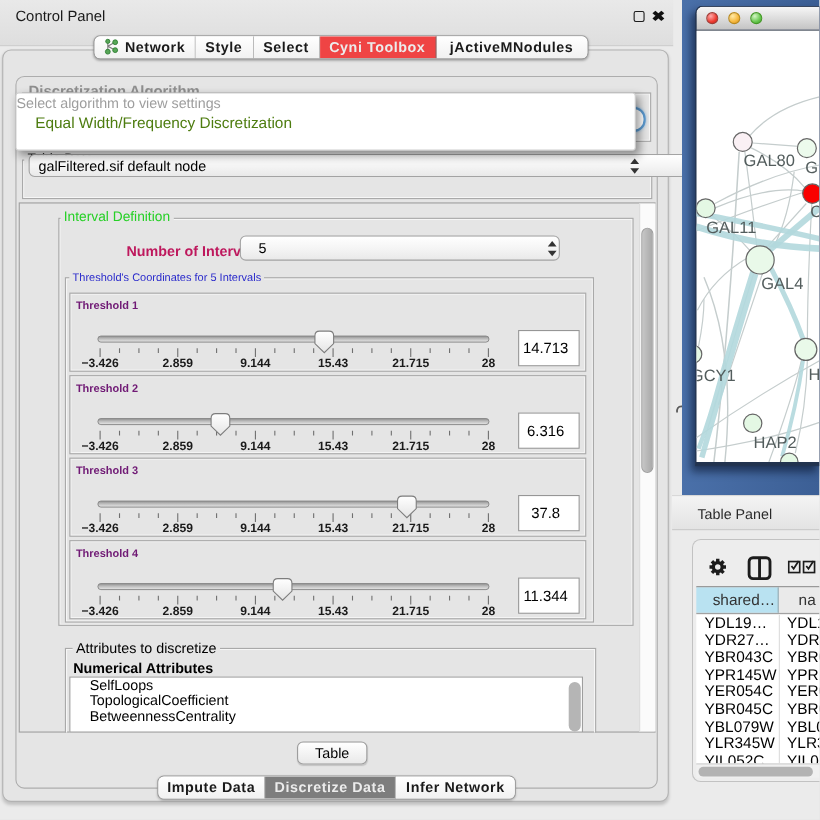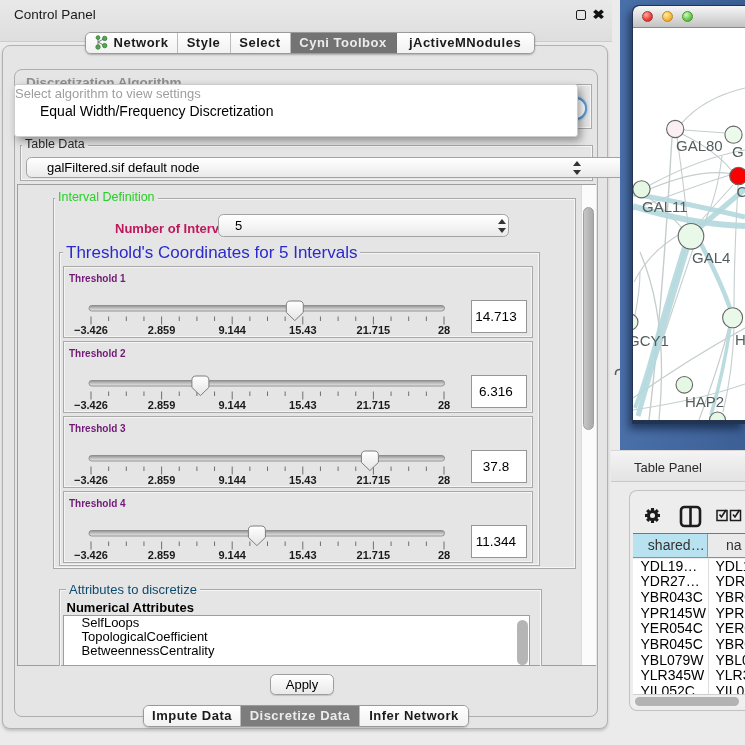--- a/index.html
+++ b/index.html
@@ -9,34 +9,34 @@
   background:linear-gradient(#e9e9e9,#dedede); border-bottom:1px solid #cccccc; }
 #titlebar .t { position:absolute; left:14px; top:7px; font-size:13.5px; color:#1b1b1b; }
 #floatbtn { position:absolute; left:576px; top:10px; width:10px; height:10px; border:1.7px solid #1c1c1c; border-radius:2px; }
 #closebtn { position:absolute; left:593px; top:6.5px; font-size:13px; font-weight:bold; color:#111; transform:scaleX(1.15); }
 #outerbox { position:absolute; left:2px; top:45px; width:605.5px; height:684px; border:1px solid #b2b2b2; border-radius:8px; background:#e5e5e5; box-shadow:0 2px 3px rgba(0,0,0,0.18); }
 #subbox { position:absolute; left:14px; top:69px; width:583.5px; height:647.5px; border:1px solid #adadad; border-radius:8px; }
 
 #toptabs { position:absolute; left:84.5px; top:32px; height:21.5px; display:flex; border:1px solid #9a9a9a; border-radius:6px; overflow:hidden; background:#fff; box-shadow:0 1px 2px rgba(0,0,0,0.25); font-size:13px; font-weight:bold; letter-spacing:0.5px; color:#1a1a1a; }
 #toptabs .seg { display:flex; align-items:center; justify-content:center; height:100%; border-right:1px solid #bbb; background:linear-gradient(#ffffff,#f1f1f1); }
 #toptabs .seg:last-child { border-right:none; }
-#toptabs .sel { background:#737373; color:#ececec; border-right-color:#6f6f6f; }
+#toptabs .sel { background:#ef4444; color:#ececec; border-right-color:#6f6f6f; }
 
 #bottabs { position:absolute; left:143px; top:704.5px; height:22px; display:flex; border:1px solid #9a9a9a; border-radius:6px; overflow:hidden; background:#fff; box-shadow:0 1px 2px rgba(0,0,0,0.2); font-size:13px; font-weight:bold; letter-spacing:0.5px; color:#1a1a1a; }
 #bottabs .seg { display:flex; align-items:center; justify-content:center; height:100%; border-right:1px solid #bbb; background:linear-gradient(#ffffff,#f1f1f1); }
 #bottabs .seg:last-child { border-right:none; }
 #bottabs .sel { background:#7d7d7d; color:#ececec; }
 
 .group { position:absolute; border:1px solid #a9a9a9; box-shadow:inset 0 0 0 1px #f6f6f6; }
 .gtitle { position:absolute; font-size:12.5px; background:#e5e5e5; padding:0 3px; line-height:13px; }
 
 #popup { position:absolute; left:14px; top:84px; width:563.5px; height:53px; background:#fff; border:1px solid #cdcdcd; border-radius:3px; box-shadow:3px 4px 8px rgba(0,0,0,0.38); z-index:40; font-size:13px; }
 #popup .r1 { height:17.5px; line-height:17.5px; text-align:left; color:#9e9e9e; }
 #popup .r2 { height:17.5px; line-height:17.5px; padding-left:1px; font-weight:bold; font-size:14px; color:#000; }
-#popup .r3 { height:17.5px; line-height:17.5px; padding-left:1px; font-size:14px; color:#000000;margin-left:24px; }
+#popup .r3 { height:17.5px; line-height:17.5px; padding-left:17px; font-size:14px; color:#4d7c0f; }
 
 .combo { position:absolute; border:1px solid #a3a3a3; border-radius:5.5px; background:linear-gradient(#ffffff,#f4f4f4 55%,#e9e9e9); font-size:13px; color:#000; }
 .arr { position:absolute; width:0; height:0; border-left:4px solid transparent; border-right:4px solid transparent; }
 .arr.up { border-bottom:5px solid #333; }
 .arr.dn { border-top:5px solid #333; }
 
 #scrollpane { position:absolute; left:17px; top:183.5px; width:579px; height:482.5px; border:1px solid #9e9e9e; background:#e5e5e5; }
 #vsb { position:absolute; left:580.5px; top:185px; width:15px; height:480px; background:#fbfbfb; border-left:1px solid #dadada; }
 #vsbthumb { position:absolute; left:582.5px; top:207px; width:11.5px; height:223px; border-radius:6px; background:linear-gradient(90deg,#c6c6c6,#a9a9a9); border:1px solid #9f9f9f; }
 
@@ -100,37 +100,37 @@
 <div class="abs" style="left:26px; top:76px; font-size:13.5px; font-weight:bold; color:#8f8f8f; line-height:13px;">Discretization Algorithm</div>
 <div class="abs" style="left:28px; top:97px; width:558.5px; height:22.5px; border-radius:11px; border:2.5px solid #5b9ad0; box-shadow:0 0 3px #7fb3e0; background:#fff;"></div>
 
 <div id="popup">
   <div class="r1">Select algorithm to view settings</div>
   <div class="r3">Equal Width/Frequency Discretization</div>
 </div>
 
 <div class="group" style="left:20px; top:145px; width:572.5px; height:35.5px;"></div>
 <div class="gtitle" style="left:22px; top:138px; color:#2a2a2a;">Table Data</div>
-<div class="combo" style="left:26px; top:157px; width:647px; height:20.5px; line-height:19.5px; padding-left:20px;">galFiltered.sif default node
+<div class="combo" style="left:26px; top:140px; width:647px; height:20.5px; line-height:19.5px; padding-left:8px;">galFiltered.sif default node
   <i class="arr up" style="left:546px; top:3px;"></i><i class="arr dn" style="left:546px; top:11.5px;"></i>
 </div>
 
 <div id="scrollpane"></div>
 <div id="vsb"></div>
 <div id="vsbthumb"></div>
 
 <div class="group" style="left:52.5px; top:197.5px; width:523.5px; height:371px;"></div>
 <div class="gtitle" style="left:55px; top:190.5px; color:#26d026;">Interval Definition</div>
 <div class="abs" style="left:84px; top:221px; font-size:13px; font-weight:bold; color:#be185d;padding-left:31px;">Number of Intervals</div>
 <div class="combo" style="left:218px; top:214px; width:291px; height:23px; line-height:22px; padding-left:16px;">5
   <i class="arr up" style="left:279px; top:4px;"></i><i class="arr dn" style="left:279px; top:13px;"></i>
 </div>
 
 <div class="group" style="left:58.5px; top:252px; width:481px; height:313.5px;"></div>
-<div class="gtitle" style="left:63px; top:245.5px; color:#2a2acb; font-size:17px;">Threshold's Coordinates for 5 Intervals</div>
+<div class="gtitle" style="left:63px; top:245.5px; color:#2a2acb; font-size:10px;">Threshold's Coordinates for 5 Intervals</div>
 
 <div class="thbox" style="top:266.0px">
     <div class="thlabel">Threshold 1</div>
     <svg width="470" height="72" style="position:absolute;left:0;top:0">
       <defs>
         <linearGradient id="tg266" x1="0" y1="0" x2="0" y2="1">
           <stop offset="0" stop-color="#8f8f8f"></stop>
           <stop offset="0.45" stop-color="#bdbdbd"></stop>
           <stop offset="1" stop-color="#e8e8e8"></stop>
         </linearGradient>
@@ -234,30 +234,30 @@
           <stop offset="1" stop-color="#e4e4e4"></stop>
         </linearGradient>
       </defs>
     </svg>
   </div>
 <div class="numbox" style="top:524.5px">11.344</div>
 
 <div class="abs" style="left:17px; top:183.5px; width:578px; height:482.5px; overflow:hidden;">
   <div class="group" style="left:41.5px; top:405px; width:483.5px; height:120px;"></div>
 </div>
-<div class="gtitle" style="left:66px; top:583px; color:#0c4a6e; font-size:13px;">Attributes to discretize</div>
+<div class="gtitle" style="left:66px; top:583px; color:#000000; font-size:13px;">Attributes to discretize</div>
 <div class="abs" style="left:66.5px; top:599.5px; font-size:13px; font-weight:bold; color:#000;">Numerical Attributes</div>
 <div id="attrlist">
   <div>SelfLoops</div>
   <div>TopologicalCoefficient</div>
   <div>BetweennessCentrality</div>
 </div>
 <div id="listthumb"></div>
 
-<div id="apply">Apply</div>
+<div id="apply">Table</div>
 
 <div id="bottabs">
   <div class="seg" style="width:97px">Impute Data</div>
   <div class="seg sel" style="width:119px">Discretize Data</div>
   <div class="seg" style="width:108px">Infer Network</div>
 </div>
 
 <svg class="abs" style="left:614px; top:367px;" width="9" height="10">
     <path d="M1.5,8 Q1,2.5 5.5,2.5 Q7.5,2.5 7,4.5" fill="none" stroke="#5a5a5a" stroke-width="1.6"></path>
   </svg>

